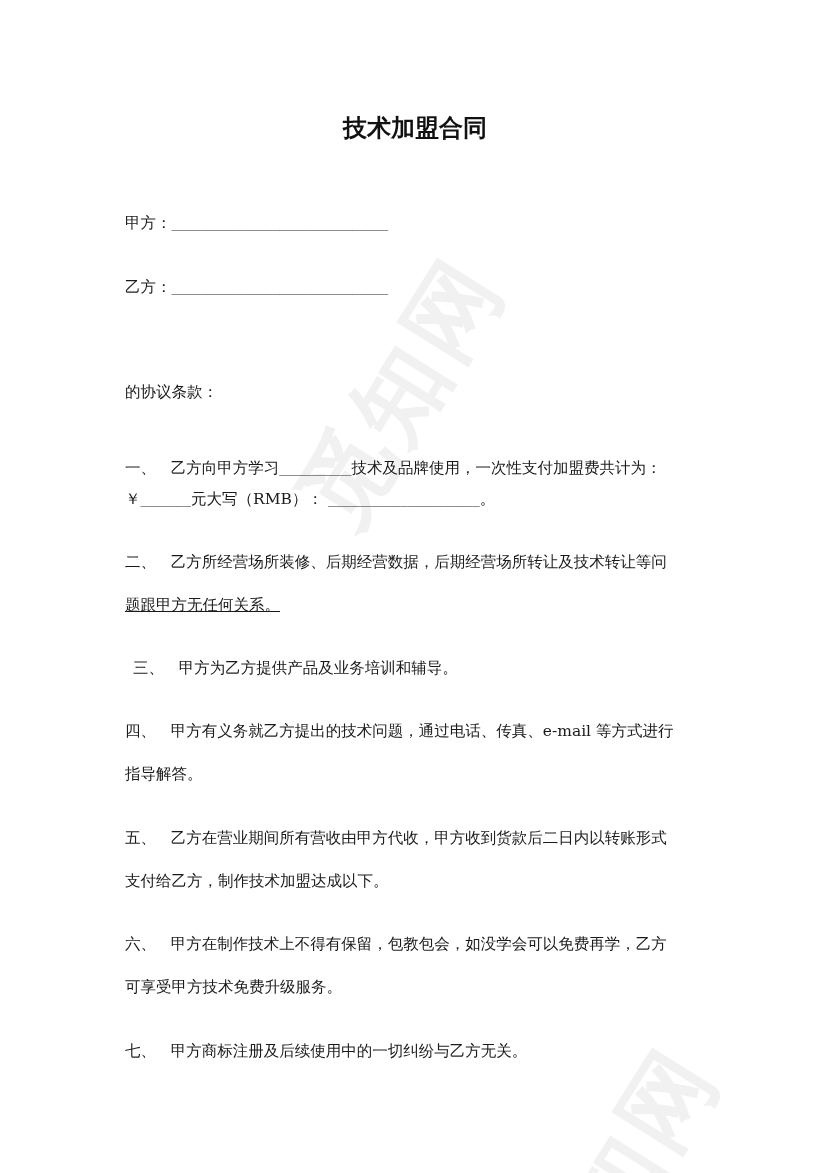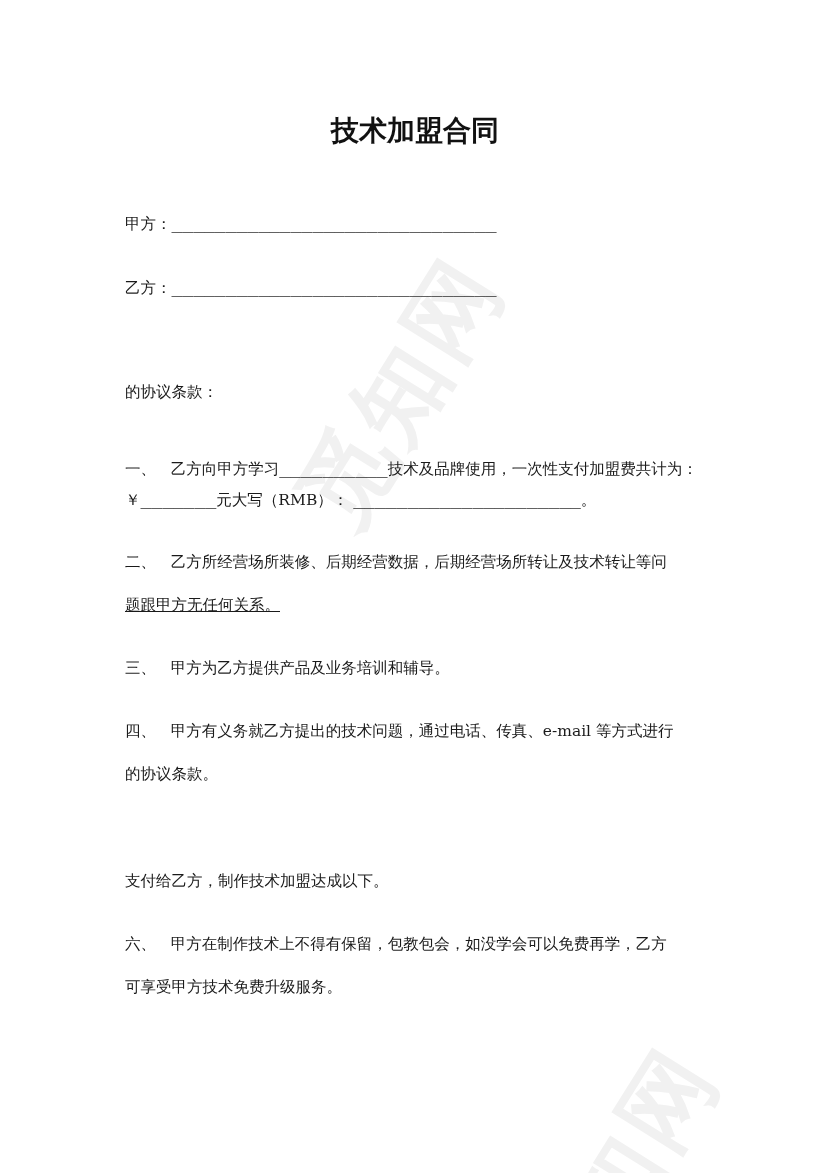--- a/index.html
+++ b/index.html
@@ -37,36 +37,36 @@
     .wm-1 { left: 255px; top: 330px; }
     .wm-2 { left: 470px; top: 1120px; }
     .title {
       position: absolute;
       left: 0;
       width: 830px;
       top: 112px;
       text-align: center;
       font-family: "DejaVu Sans", sans-serif;
       font-weight: bold;
-      font-size: 28px;
+      font-size: 24px;
       color: #111;
       z-index: 1;
     }
     .line {
       position: absolute;
       left: 125px;
       font-size: 15.5px;
       line-height: 20px;
       white-space: nowrap;
       z-index: 1;
     }
     .blank {
       letter-spacing: 0px;
       font-family: "DejaVu Sans Mono", monospace;
-      font-size: 18px;
+      font-size: 12px;
     }
   </style>
 </head>
 <body>
 
 <div class="page">
 
   <div class="watermark wm-1">觅知网</div>
   <div class="watermark wm-2">觅知网</div>
 
@@ -87,30 +87,36 @@
   </div>
   <div class="line" style="top:489px;">
     <span>￥</span><span class="blank">_______</span><span>元大写（RMB）：</span>&nbsp;<span class="blank">_____________________</span><span>。</span>
   </div>
 
   <div class="line" style="top:552px;">
     <span>二、</span>&nbsp;&nbsp;&nbsp;<span>乙方所经营场所装修、后期经营数据，后期经营场所转让及技术转让等问</span>
   </div>
   <div class="line" style="top:595px;text-decoration:underline;">题跟甲方无任何关系。</div>
 
-  <div class="line" style="top:658px;">
+  <div class="line" style="top:658px;margin-left:8px;">
     <span>三、</span>&nbsp;&nbsp;&nbsp;<span>甲方为乙方提供产品及业务培训和辅导。</span>
   </div>
 
   <div class="line" style="top:721px;text-align:center;">
     <span>四、</span>&nbsp;&nbsp;&nbsp;<span>甲方有义务就乙方提出的技术问题，通过电话、传真、e-mail 等方式进行</span>
   </div>
-  <div class="line" style="top:764px;">的协议条款。</div>
+  <div class="line" style="top:764px;">指导解答。</div>
 
+  <div class="line" style="top:828px;">
+    <span>五、</span>&nbsp;&nbsp;&nbsp;<span>乙方在营业期间所有营收由甲方代收，甲方收到货款后二日内以转账形式</span>
+  </div>
   <div class="line" style="top:871px;">支付给乙方，制作技术加盟达成以下。</div>
 
   <div class="line" style="top:934px;">
     <span>六、</span>&nbsp;&nbsp;&nbsp;<span>甲方在制作技术上不得有保留，包教包会，如没学会可以免费再学，乙方</span>
   </div>
   <div class="line" style="top:977px;">可享受甲方技术免费升级服务。</div>
 
+  <div class="line" style="top:1041px;">
+    <span>七、</span>&nbsp;&nbsp;&nbsp;<span>甲方商标注册及后续使用中的一切纠纷与乙方无关。</span>
+  </div>
 
 </div>
 
 </body></html>

